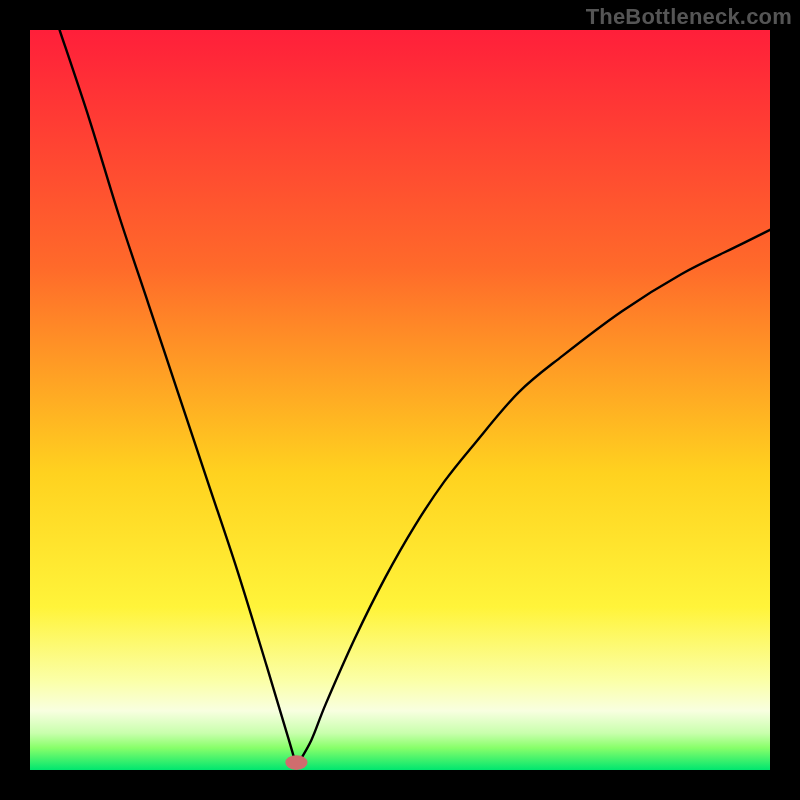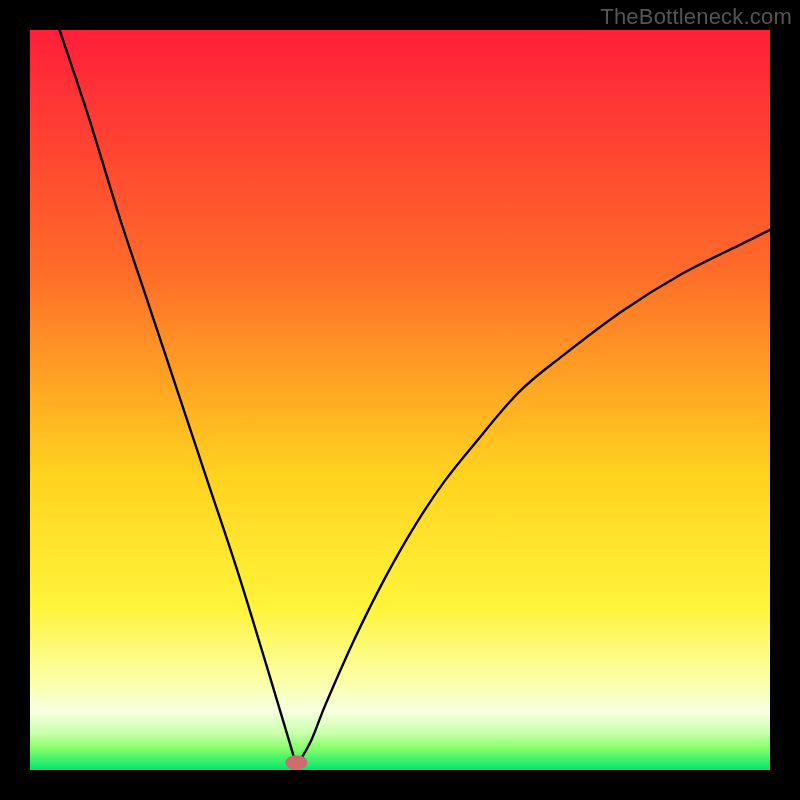--- a/index.html
+++ b/index.html
@@ -25,21 +25,21 @@
     top: 30px;
     width: 740px;
     height: 740px;
   }
   .watermark {
     position: absolute;
     top: 4px;
     right: 8px;
     color: #555;
     font-size: 22px;
-    font-weight: 400;
+    font-weight: 700;
     letter-spacing: 0.2px;
   }
 </style>
 </head>
 <body>
 
 <div class="frame">
   <div class="plot">
     <svg width="740" height="740" viewBox="0 0 740 740">
       <defs>

